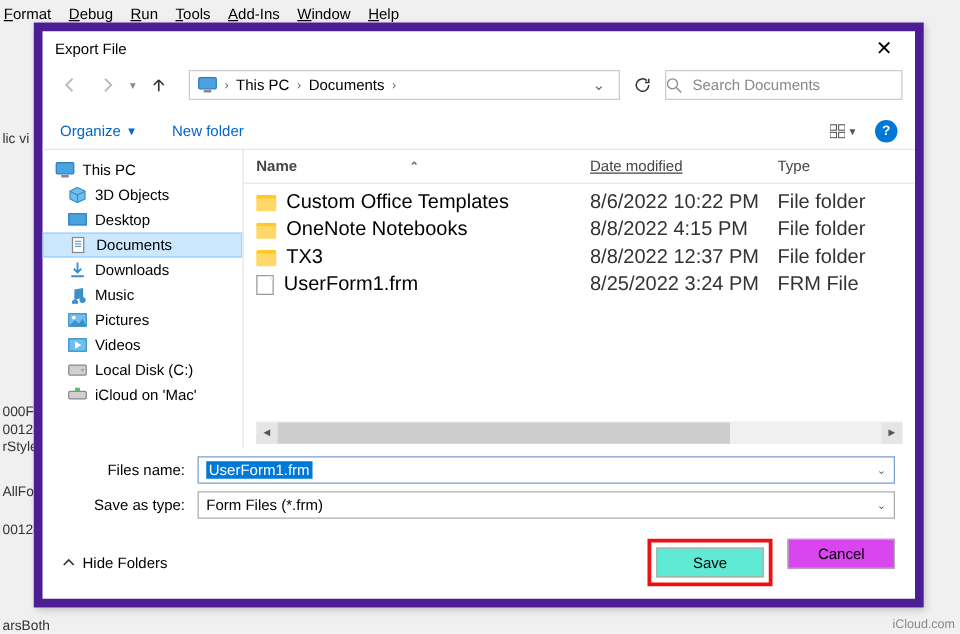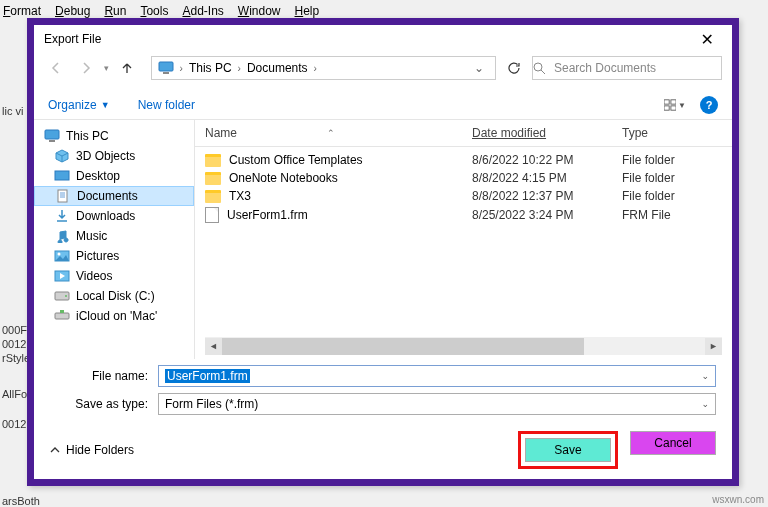--- a/index.html
+++ b/index.html
@@ -37,27 +37,27 @@
 .body { flex: 1; display: flex; border-top: 1px solid #e5e5e5; overflow: hidden; }
 
 .tree { width: 160px; overflow-y: auto; padding: 6px 0; font-size: 12px; }
 .tree-item { display: flex; align-items: center; gap: 6px; padding: 3px 8px 3px 20px; cursor: pointer; }
 .tree-item.root { padding-left: 10px; }
 .tree-item.selected { background: #cce8ff; border: 1px solid #99d1ff; padding-top:2px; padding-bottom:2px; }
 .ticon { width: 16px; height: 14px; display: inline-flex; align-items: center; justify-content: center; }
 
 .filepane { flex: 1; display: flex; flex-direction: column; border-left: 1px solid #e5e5e5; }
 .cols { display: flex; padding: 6px 10px; font-size: 12px; color: #444; border-bottom: 1px solid #e5e5e5; }
-.cols .c-name { flex: 1; display:flex; align-items:center; gap:90px; }
+.cols .c-name { flex: 1; display:flex; align-items:center; gap:90px;font-weight:bold; }
 .cols .c-date { width: 150px; text-decoration: underline; }
 .cols .c-type { width: 100px; }
 .sort-caret { font-size: 9px; color: #666; }
 
 .filelist { flex: 1; padding: 4px 0; overflow-y: auto; }
-.file-row { display: flex; align-items: center; padding: 2px 10px; font-size: 12px; }
+.file-row { display: flex; align-items: center; padding: 2px 10px; font-size: 16px; }
 .file-row .fname { flex: 1; display: flex; align-items: center; gap: 8px; }
 .file-row .fdate { width: 150px; color: #333; }
 .file-row .ftype { width: 100px; color: #333; }
 .foldericon { width: 16px; height: 13px; background: #ffd869; border-radius: 1px; border-top: 3px solid #ffca28; display: inline-block; }
 .fileicon { width: 14px; height: 16px; border: 1px solid #999; background: #fff; display: inline-block; position: relative; }
 .fileicon::after { content:""; position:absolute; top:0; right:0; border-top:4px solid #f0f0f0; border-left:4px solid transparent; }
 
 .hscroll { height: 18px; background: #f0f0f0; display: flex; align-items: center; margin: 0 10px 4px 10px; }
 .hscroll .arrow { width: 17px; height: 17px; background: #e5e5e5; display:flex; align-items:center; justify-content:center; font-size:9px; color:#555; }
 .hscroll .track { flex: 1; height: 17px; background: #f0f0f0; position: relative; }
@@ -323,21 +323,21 @@
         <div class="track">
             <div class="thumb"></div>
           </div>
         <div class="arrow">►</div>
       </div>
     </div>
   </div>
 
   <div class="bottom">
     <div class="field-row">
-      <label>File name:</label>
+      <label>Files name:</label>
       <div class="combo selected-text">
         <span class="sel">UserForm1.frm</span>
         <span class="caret">⌄</span>
       </div>
     </div>
     <div class="field-row">
       <label>Save as type:</label>
       <div class="combo grey">
         <span>Form Files (*.frm)</span>
         <span class="caret">⌄</span>
@@ -355,13 +355,13 @@
     <div class="btns">
       <span class="save-highlight">
         <div class="btn save">Save</div>
       </span>
       <div class="btn">Cancel</div>
     </div>
   </div>
 
 </div>
 
-<div class="watermark">wsxwn.com</div>
+<div class="watermark">iCloud.com</div>
 
 </body></html>

